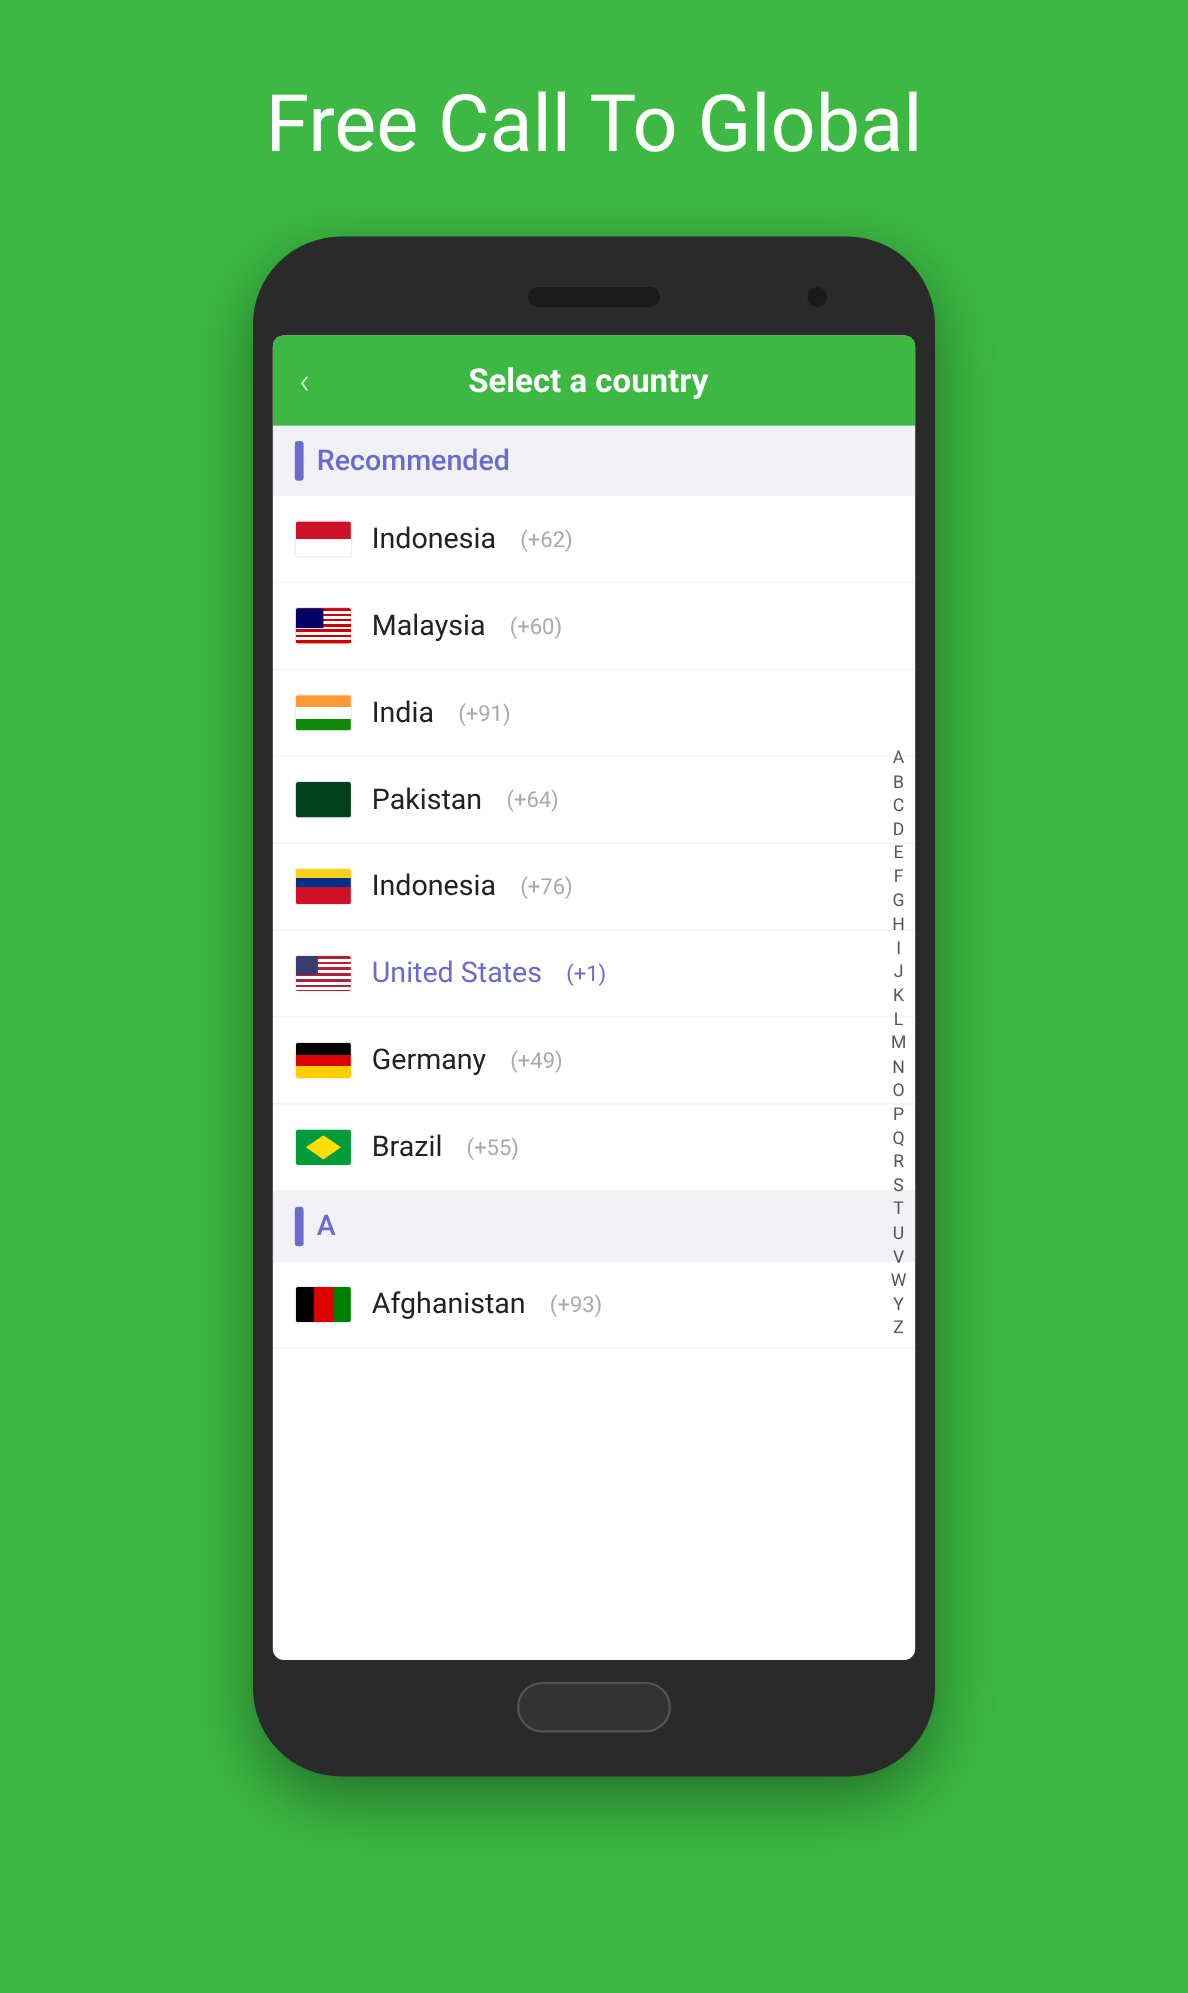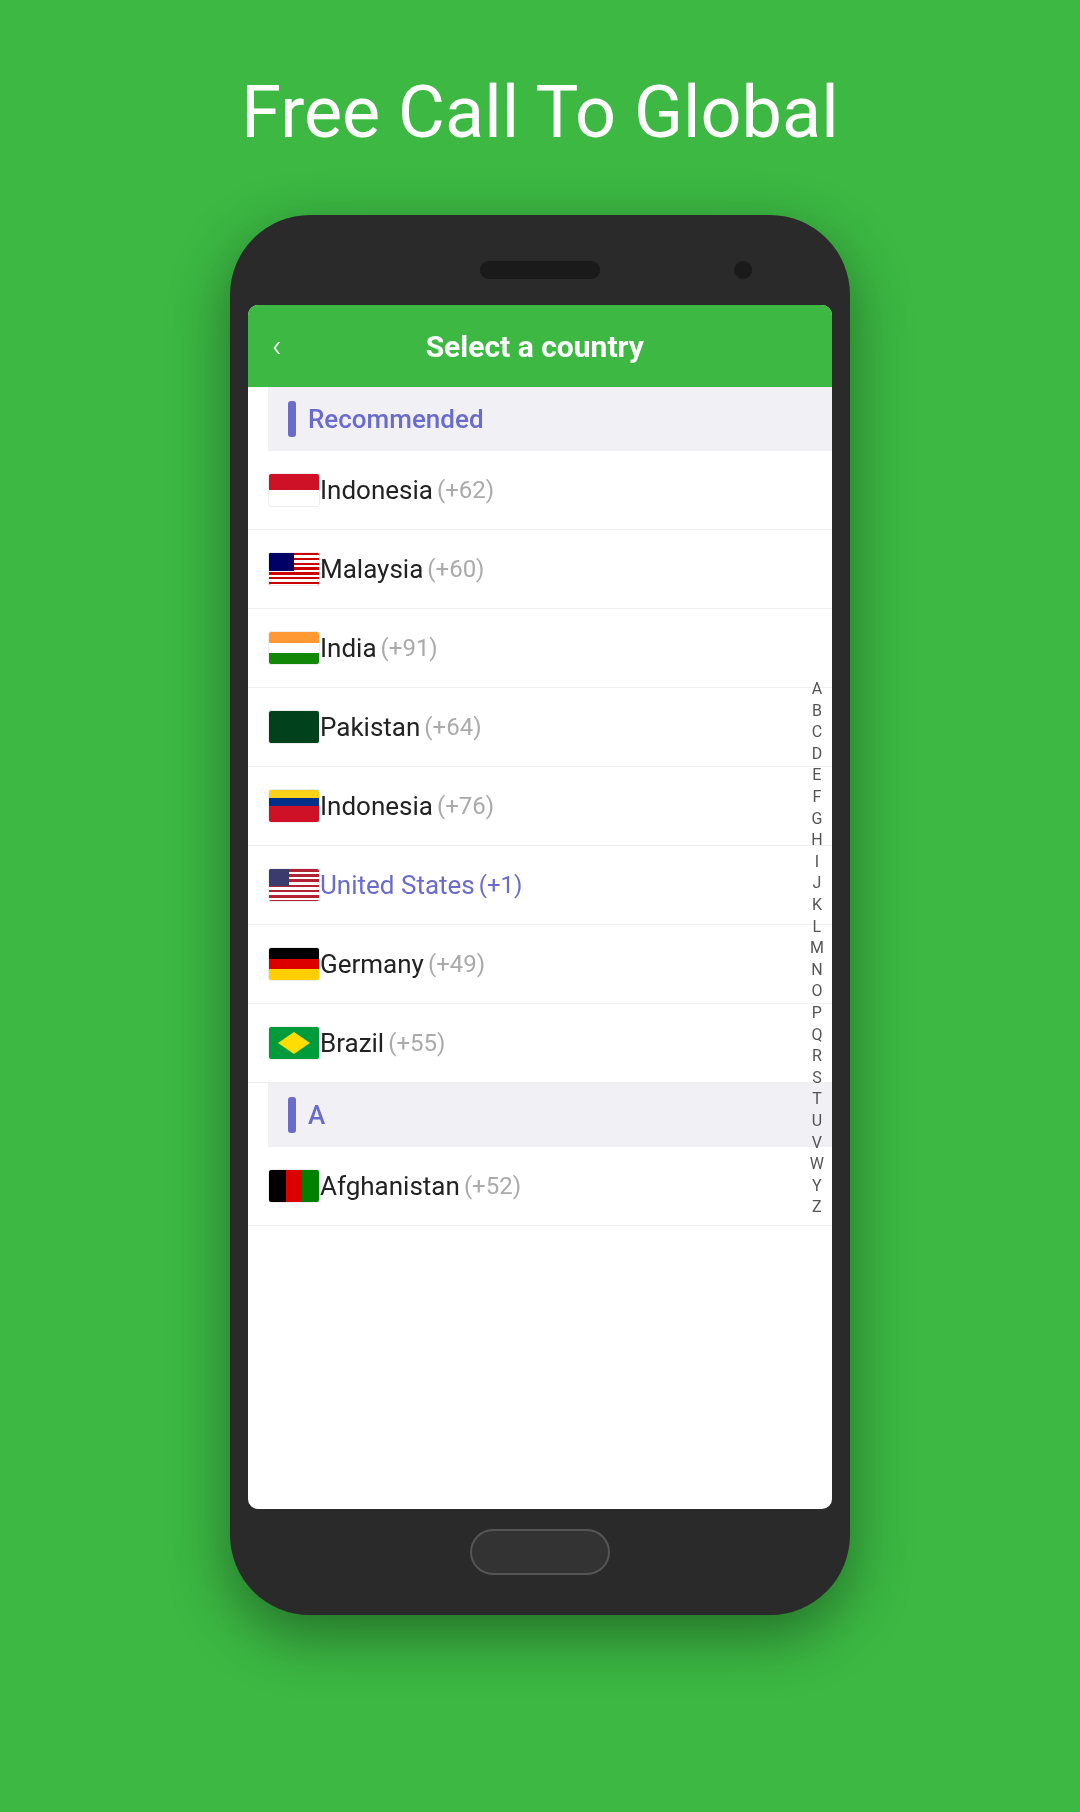--- a/index.html
+++ b/index.html
@@ -99,21 +99,20 @@
       text-align: center;
       margin-right: 40px;
     }
 
     .section-header {
       background: #f0f0f5;
       padding: 14px 20px;
       display: flex;
       align-items: center;
       gap: 12px;
-      margin-left: 20px;
     }
 
     .section-indicator {
       width: 8px;
       height: 36px;
       background: #6b6bcc;
       border-radius: 3px;
     }
 
     .section-label {
@@ -121,20 +120,21 @@
       color: #6b6bcc;
       font-weight: 500;
     }
 
     .country-item {
       display: flex;
       align-items: center;
       padding: 22px 20px;
       border-bottom: 1px solid #f0f0f0;
       cursor: pointer;
+      gap: 18px;
     }
 
     .country-item.highlighted {
       color: #6b6bcc;
     }
 
     .flag {
       width: 52px;
       height: 34px;
       border-radius: 3px;
@@ -149,21 +149,21 @@
       font-size: 26px;
       color: #222;
       font-weight: 400;
     }
 
     .country-name.highlighted {
       color: #6b6bcc;
     }
 
     .country-code {
-      font-size: 24px;
+      font-size: 20px;
       color: #aaa;
       margin-left: 4px;
     }
 
     .country-code.highlighted {
       color: #6b6bcc;
     }
 
     
     .alpha-index {
@@ -400,21 +400,21 @@
       </div>
 
       <div class="section-header">
         <div class="section-indicator"></div>
         <span class="section-label">A</span>
       </div>
 
       <div class="country-item">
         <div class="flag flag-afghanistan"></div>
         <span class="country-name">Afghanistan</span>
-        <span class="country-code">(+52)</span>
+        <span class="country-code">(+93)</span>
       </div>
 
       <div class="alpha-index">
         <span class="alpha-letter">A</span>
         <span class="alpha-letter">B</span>
         <span class="alpha-letter">C</span>
         <span class="alpha-letter">D</span>
         <span class="alpha-letter">E</span>
         <span class="alpha-letter">F</span>
         <span class="alpha-letter">G</span>

